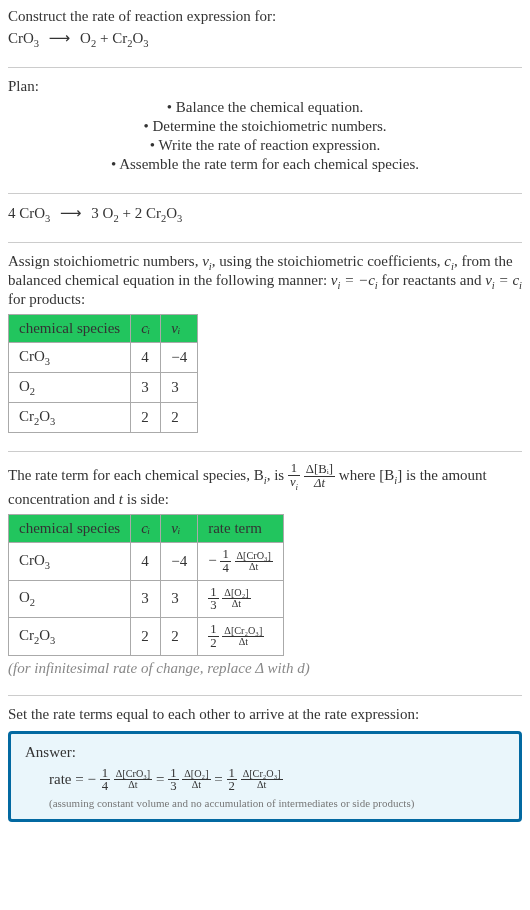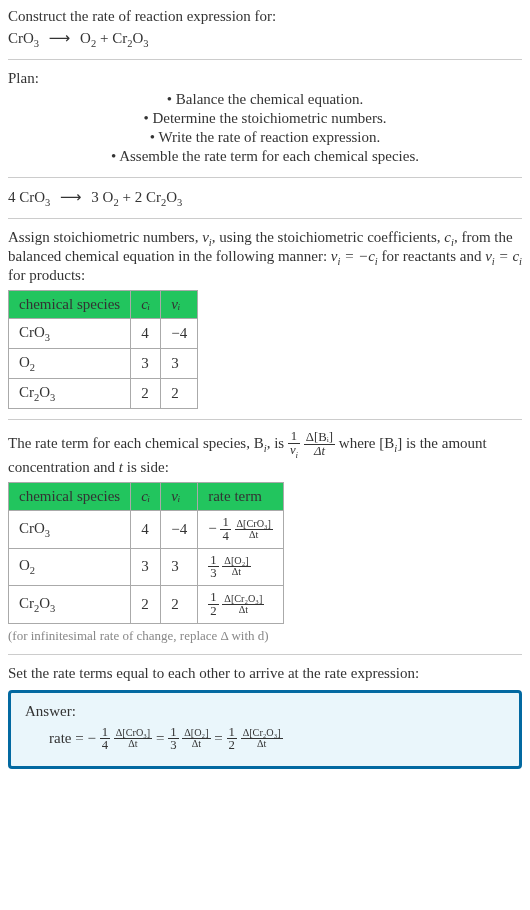--- a/index.html
+++ b/index.html
@@ -7,21 +7,21 @@
     padding: 8px;
     font-family: Georgia, 'Times New Roman', serif;
     font-size: 15px;
     color: #333;
     background: #fff;
     width: 530px;
     box-sizing: border-box;
   }
   .section {
     border-bottom: 1px solid #ccc;
-    padding-bottom: 10px;
+    padding-bottom: 18px;
     margin-bottom: 10px;
   }
   .section:last-child {
     border-bottom: none;
   }
   .prompt-title {
     margin-bottom: 4px;
   }
   .equation {
     font-family: Georgia, serif;
@@ -55,23 +55,24 @@
   table.data th, table.data td {
     border: 1px solid #aaa;
     padding: 5px 10px;
     text-align: left;
     font-weight: normal;
   }
   table.data th {
     background: #22c55e;
   }
   .small-note {
-    font-size: 13px;
+    font-size: 15px;
     color: #888;
     margin-top: 4px;
+    font-style: italic;
   }
   .frac {
     display: inline-block;
     vertical-align: middle;
     text-align: center;
     font-size: 0.85em;
     line-height: 1;
   }
   .frac .num {
     display: block;
@@ -240,14 +241,15 @@
       <span class="frac"><span class="num" style="font-size:0.8em">Δ[CrO₃]</span><span class="den" style="font-size:0.8em">Δt</span></span>
       <span> = </span>
       <span class="frac"><span class="num">1</span><span class="den">3</span></span>
       <span> </span>
       <span class="frac"><span class="num" style="font-size:0.8em">Δ[O₂]</span><span class="den" style="font-size:0.8em">Δt</span></span>
       <span> = </span>
       <span class="frac"><span class="num">1</span><span class="den">2</span></span>
       <span> </span>
       <span class="frac"><span class="num" style="font-size:0.8em">Δ[Cr₂O₃]</span><span class="den" style="font-size:0.8em">Δt</span></span>
     </div>
+    <div class="note">(assuming constant volume and no accumulation of intermediates or side products)</div>
   </div>
 </div>
 
 </body></html>

